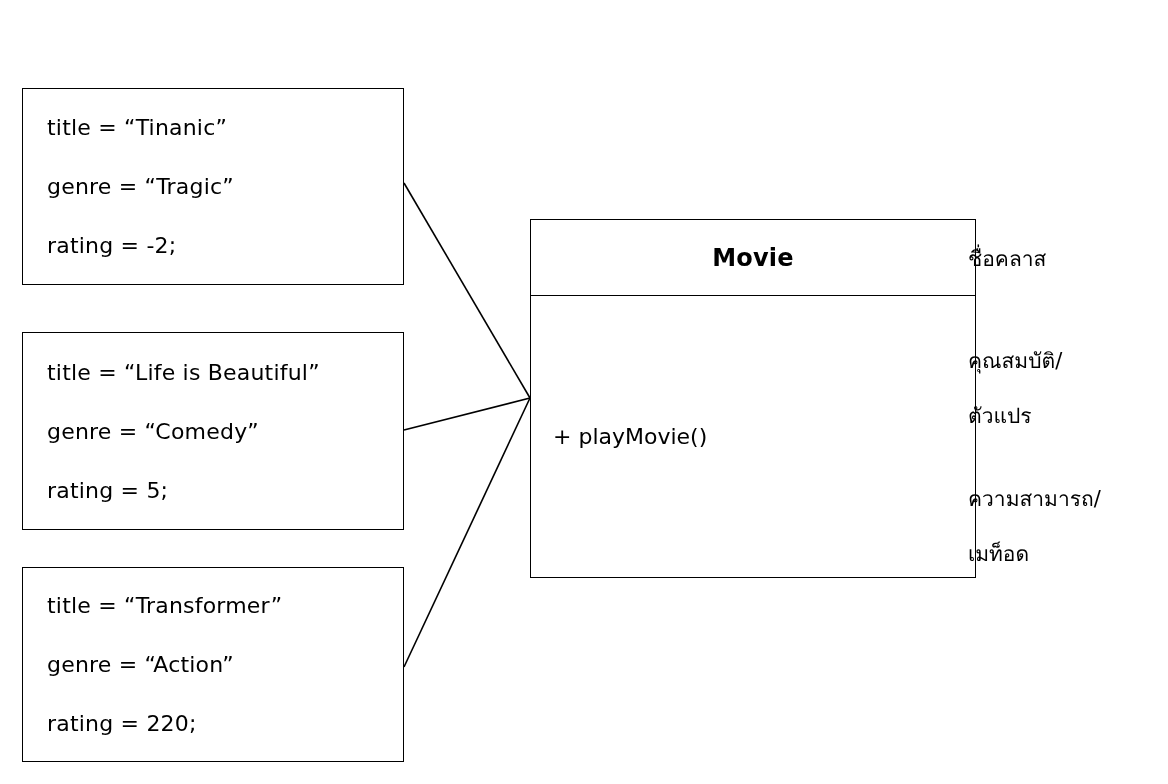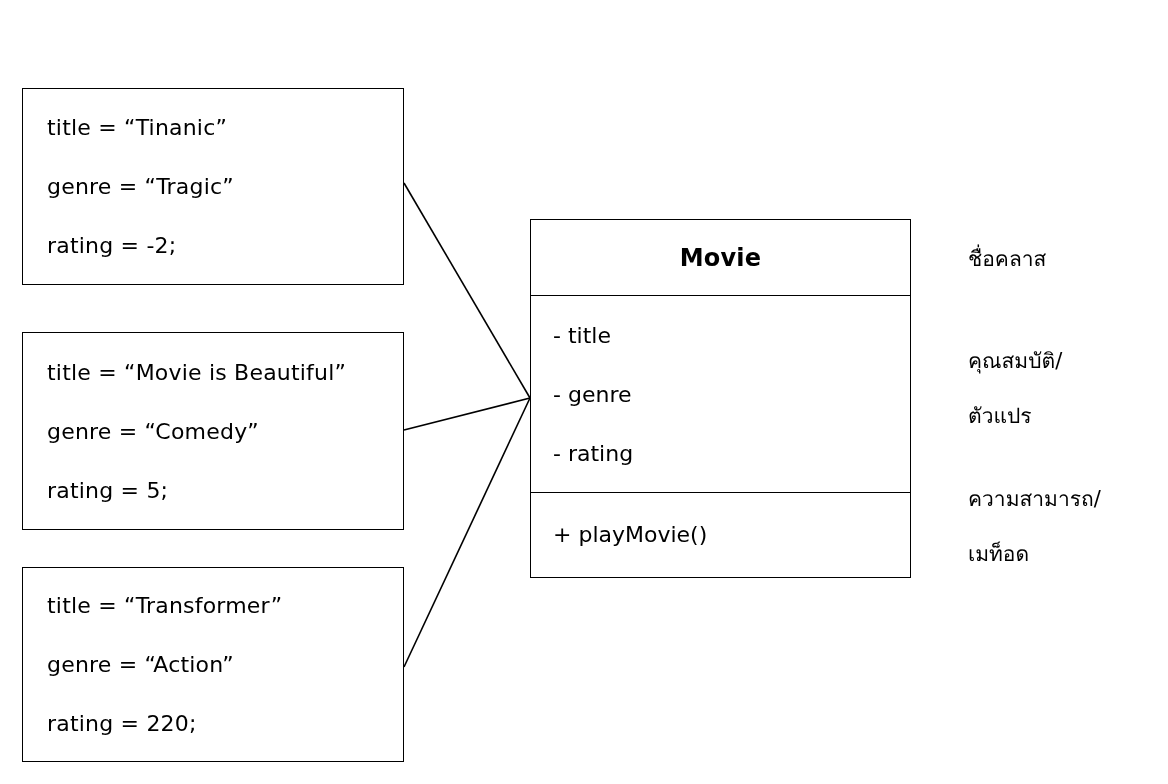--- a/index.html
+++ b/index.html
@@ -54,21 +54,21 @@
   }
   #object-box-1 { top: 88px;  height: 197px; }
   #object-box-2 { top: 332px; height: 198px; }
   #object-box-3 { top: 567px; height: 195px; }
 
   
   #class-box {
     position: absolute;
     left: 530px;
     top: 219px;
-    width: 381px;
+    width: 446px;
     height: 359px;
     box-sizing: border-box;
     border: 1.6px solid #000000;
     background: #ffffff;
     display: flex;
     flex-direction: column;
   }
   #class-name-compartment {
     height: 76px;
     border-bottom: 1.6px solid #000000;
@@ -138,39 +138,34 @@
 <div id="canvas">
 
 
   <div class="object-box" id="object-box-1">
     <div class="field-line">title  = “Tinanic”</div>
     <div class="field-line">genre = “Tragic”</div>
     <div class="field-line">rating = -2;</div>
   </div>
 
   <div class="object-box" id="object-box-2">
-    <div class="field-line">title  = “Movie is Beautiful”</div>
+    <div class="field-line">title  = “Life is Beautiful”</div>
     <div class="field-line">genre = “Comedy”</div>
     <div class="field-line">rating = 5;</div>
   </div>
 
   <div class="object-box" id="object-box-3">
     <div class="field-line">title  = “Transformer”</div>
     <div class="field-line">genre = “Action”</div>
     <div class="field-line">rating = 220;</div>
   </div>
 
   <div id="class-box">
     <div id="class-name-compartment">
       <span class="class-name">Movie</span>
-    </div>
-    <div id="attributes-compartment">
-      <div class="member-line">- title</div>
-      <div class="member-line">- genre</div>
-      <div class="member-line">- rating</div>
     </div>
     <div id="methods-compartment">
       <div class="member-line">+ playMovie()</div>
     </div>
   </div>
 
   <svg id="connectors" viewBox="0 0 1168 784" width="1168" height="784">
     <line x1="404" y1="183" x2="530" y2="398" stroke="#000000" stroke-width="1.6"></line>
     <line x1="404" y1="430" x2="530" y2="398" stroke="#000000" stroke-width="1.6"></line>
     <line x1="404" y1="667" x2="530" y2="398" stroke="#000000" stroke-width="1.6"></line>

